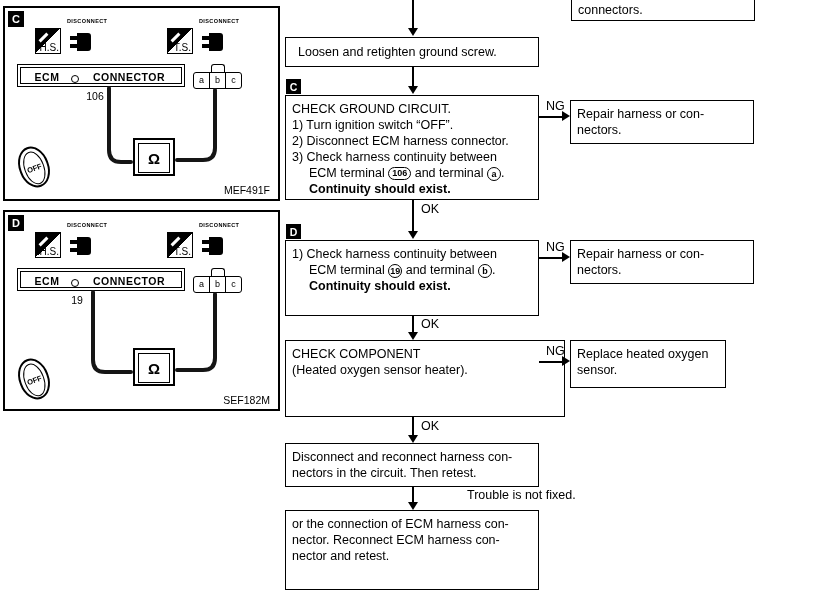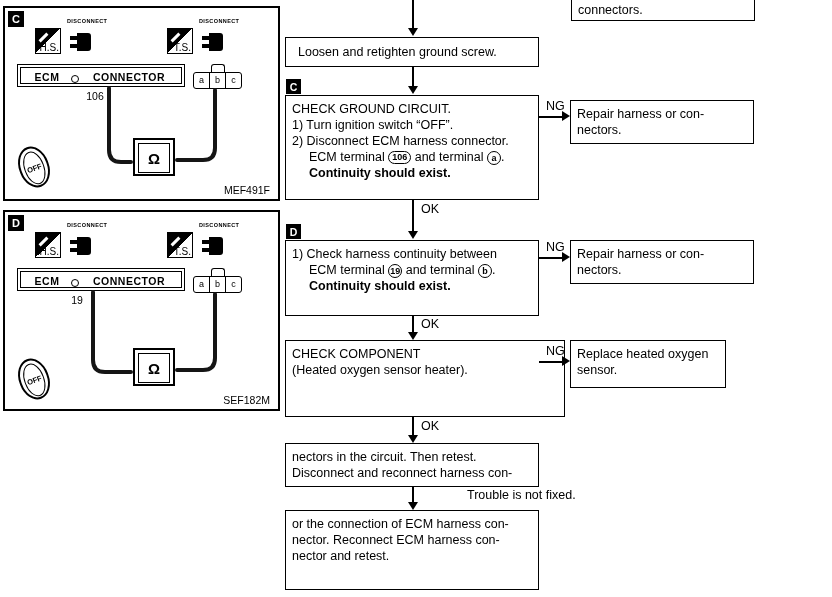--- a/index.html
+++ b/index.html
@@ -200,20 +200,21 @@
 
   <div class="vline" style="left:412px;top:67px;height:19px;"></div>
   <div class="ah-d" style="left:408px;top:86px;"></div>
 
   <div class="flabel" style="left:286px;top:79px;">C</div>
 
   <div class="fbox" style="left:285px;top:95px;width:254px;height:105px;">
     <div>CHECK GROUND CIRCUIT.</div>
     <div>1) Turn ignition switch “OFF”.</div>
     <div>2) Disconnect ECM harness connector.</div>
+    <div>3) Check harness continuity between</div>
     <div class="ind">
       <span>ECM terminal</span>
       <span class="badge-oval">106</span>
       <span>and terminal</span>
       <span class="badge-circ">a</span><span>.</span>
     </div>
     <div class="ind bold">Continuity should exist.</div>
   </div>
 
   <div class="edge-label" style="left:546px;top:99px;">NG</div>
@@ -264,22 +265,22 @@
   <div class="fbox" style="left:570px;top:340px;width:156px;height:48px;">
     <div>Replace heated oxygen</div>
     <div>sensor.</div>
   </div>
 
   <div class="vline" style="left:412px;top:417px;height:18px;"></div>
   <div class="ah-d" style="left:408px;top:435px;"></div>
   <div class="edge-label" style="left:421px;top:419px;">OK</div>
 
   <div class="fbox" style="left:285px;top:443px;width:254px;height:44px;">
+    <div>Disconnect and reconnect harness con-</div>
     <div>nectors in the circuit. Then retest.</div>
-    <div>Disconnect and reconnect harness con-</div>
   </div>
 
   <div class="vline" style="left:412px;top:487px;height:15px;"></div>
   <div class="ah-d" style="left:408px;top:502px;"></div>
   <div class="edge-label" style="left:428px;top:488px;margin-left:39px;">Trouble is not fixed.</div>
 
   <div class="fbox" style="left:285px;top:510px;width:254px;height:80px;">
     <div>or the connection of ECM harness con-</div>
     <div>nector. Reconnect ECM harness con-</div>
     <div>nector and retest.</div>

